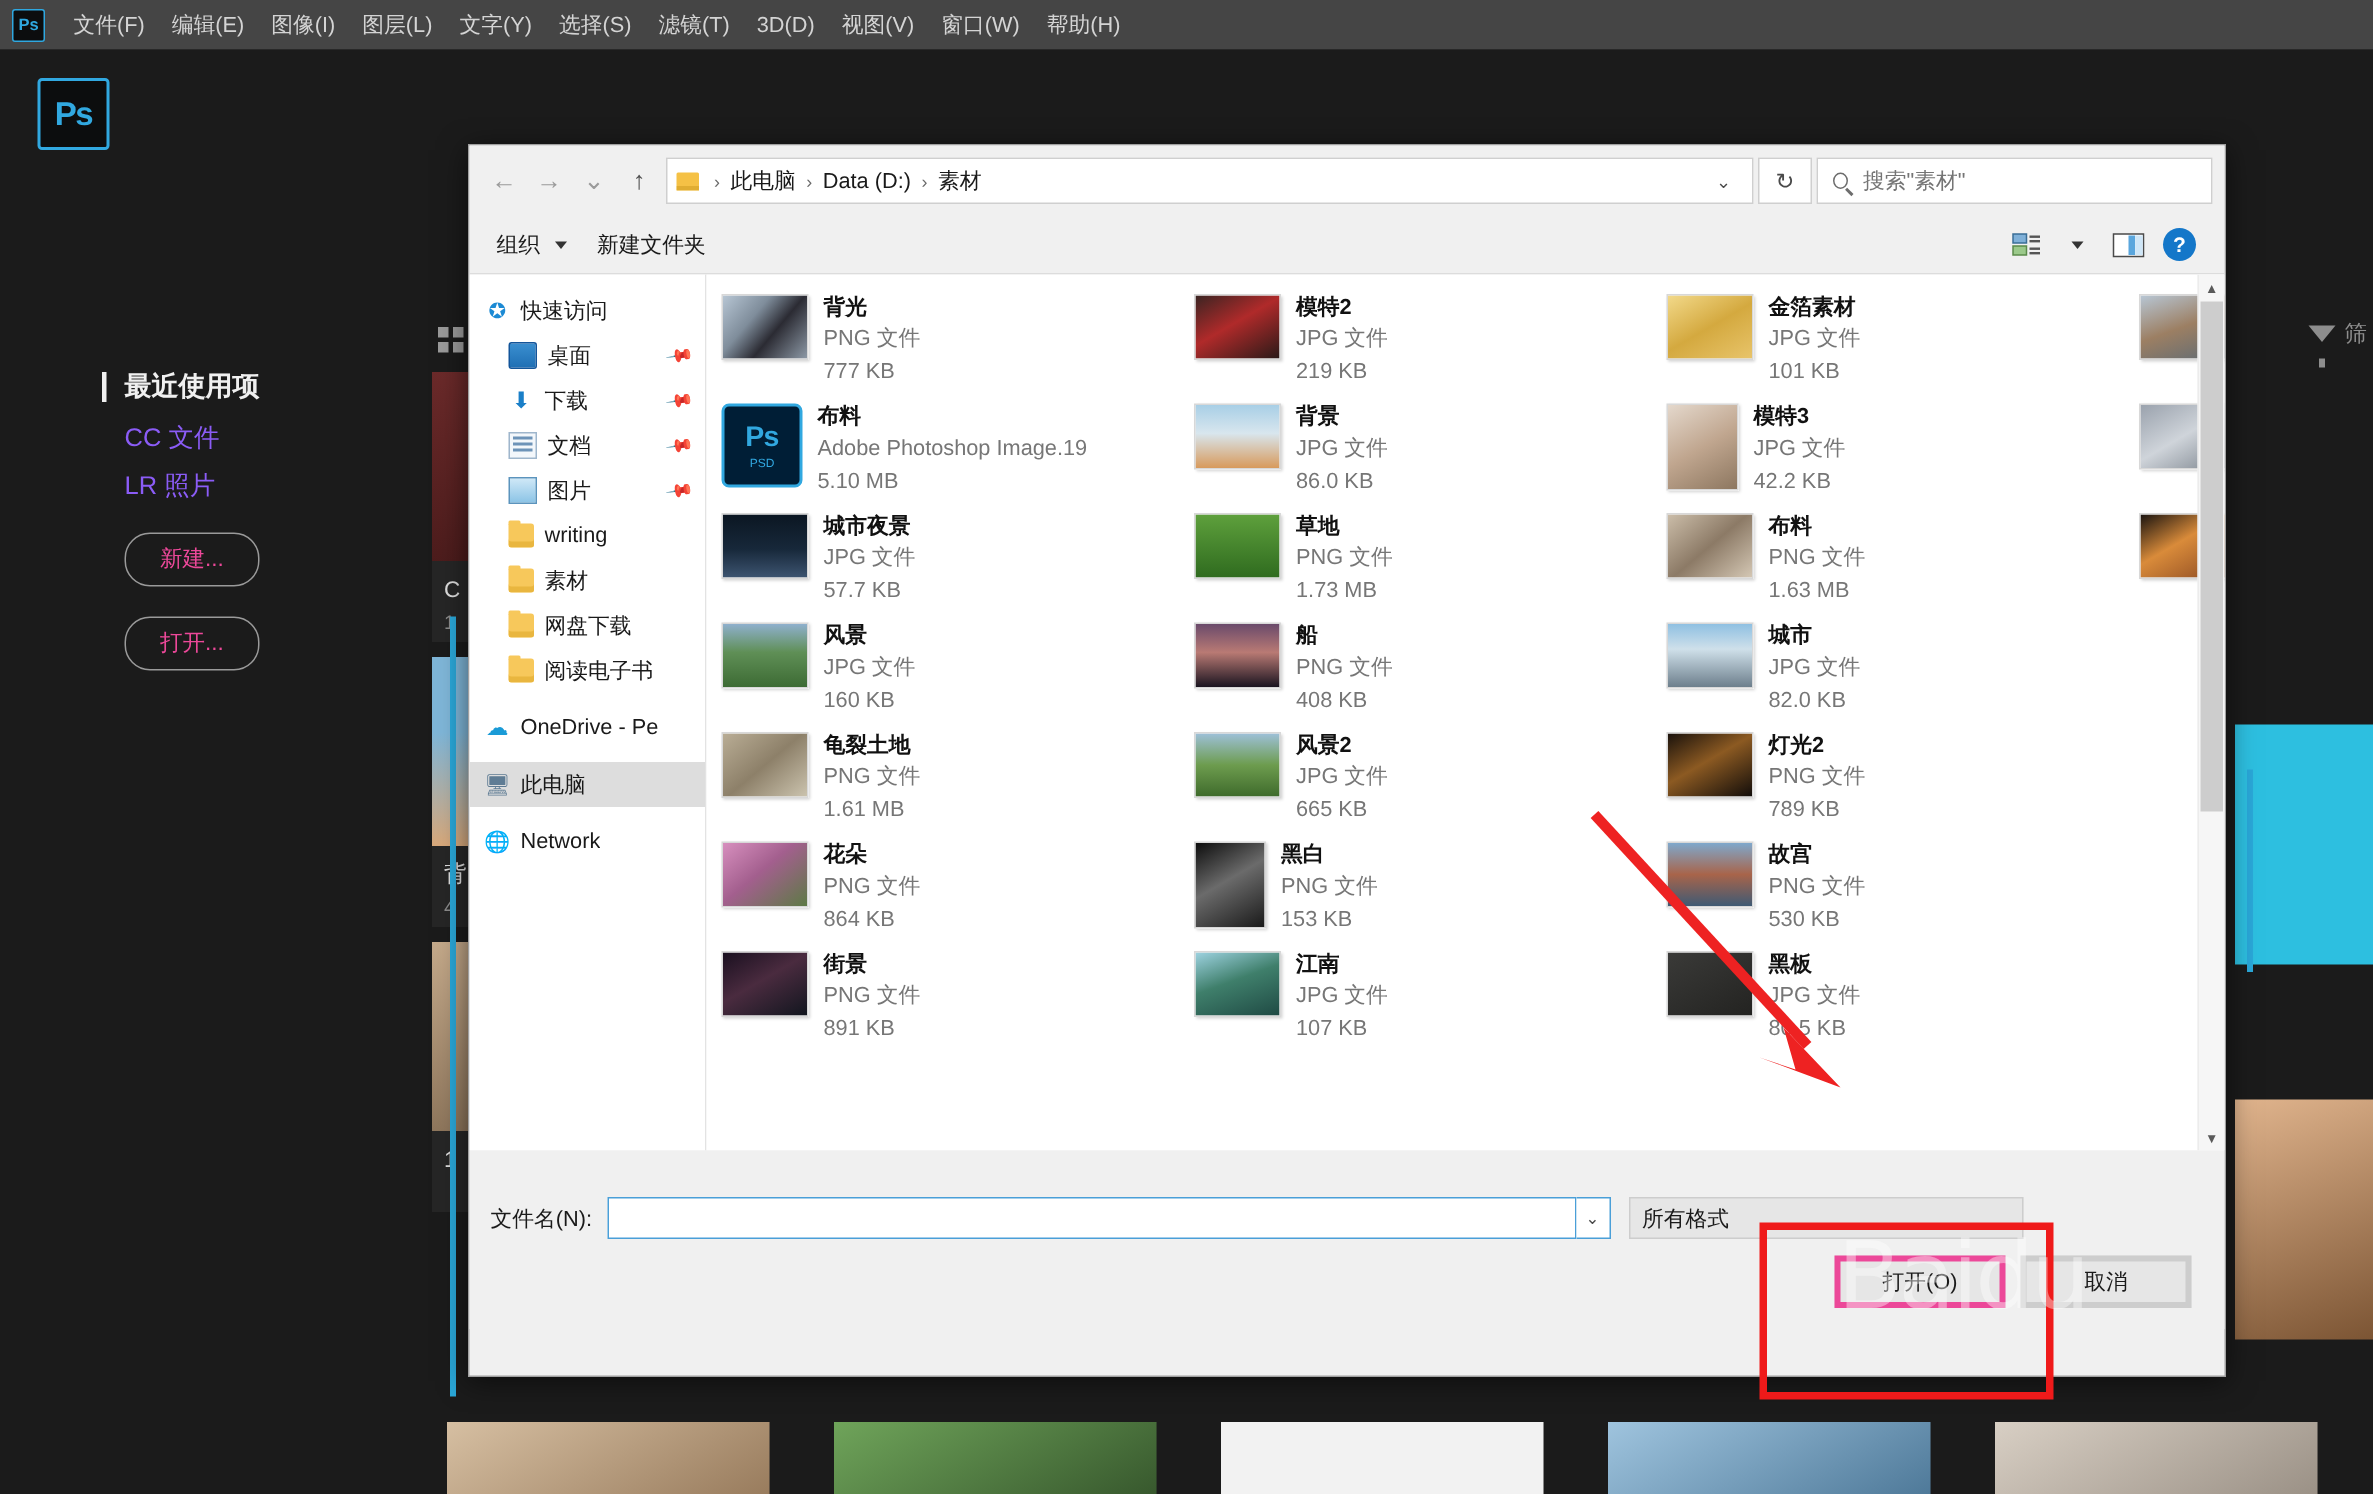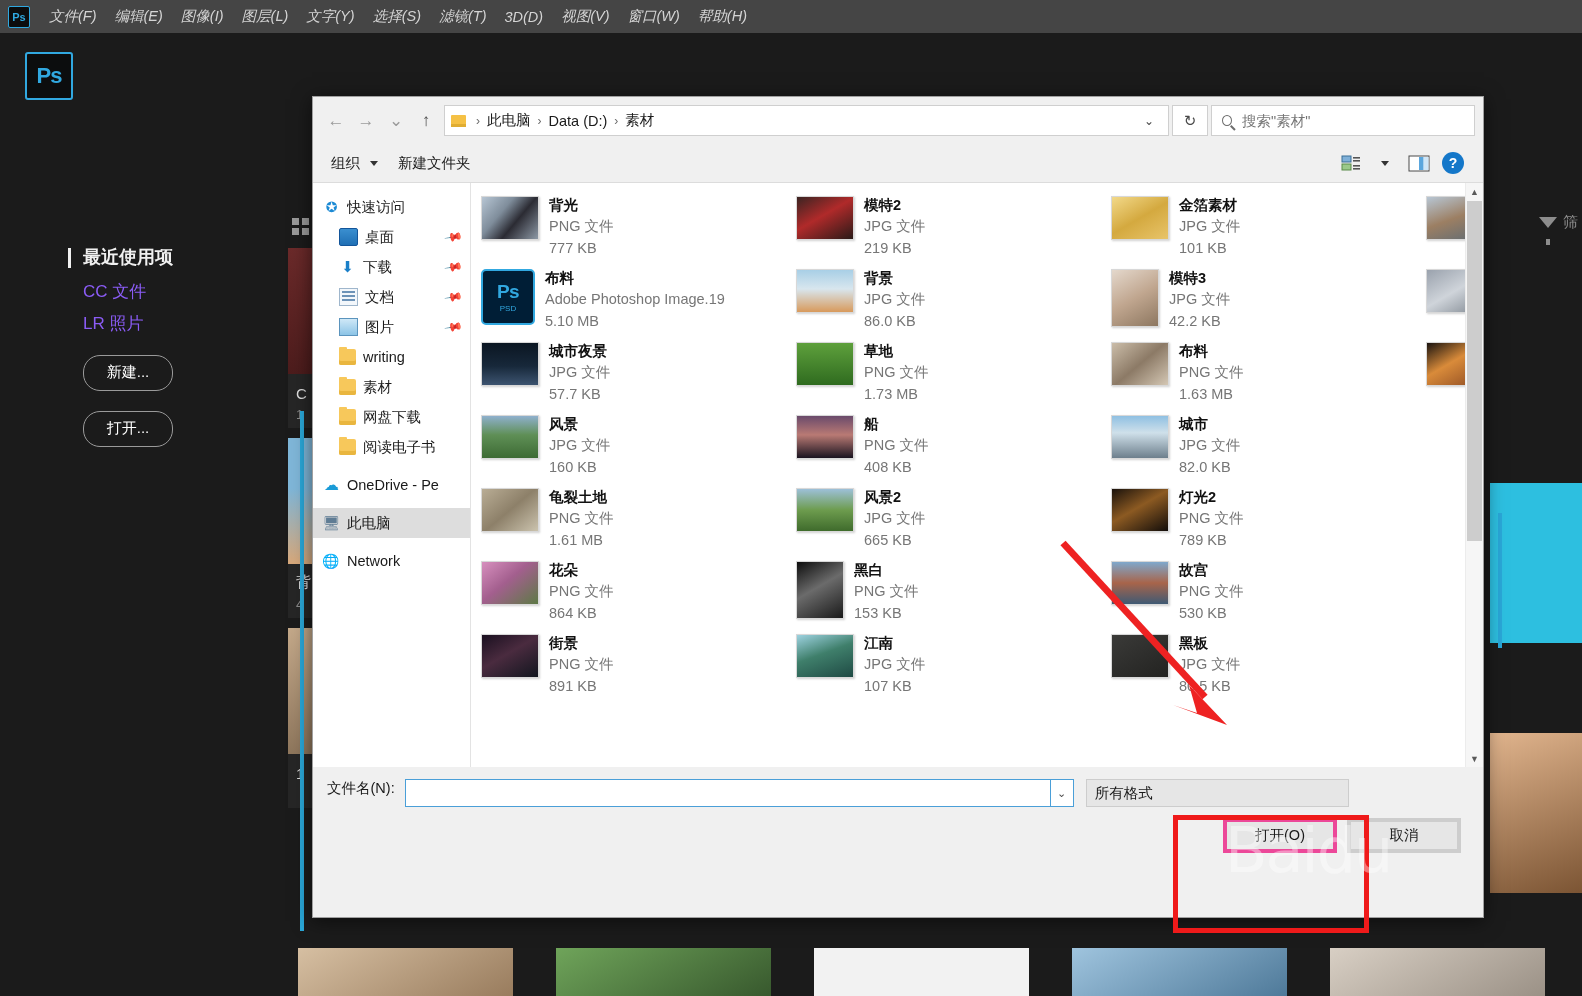--- a/index.html
+++ b/index.html
@@ -16,42 +16,42 @@
     background:#454545;display:flex;align-items:center;
     border-bottom:1px solid #2b2b2b;
   }
   .ps-logo-small{
     width:20px;height:20px;margin:0 10px 0 8px;
     background:#0c0d0e;border:1px solid #2fa8e0;border-radius:2px;
     color:#2fa8e0;font-size:11px;font-weight:bold;
     display:flex;align-items:center;justify-content:center;
   }
   .ps-menu-item{
-    color:#d4d4d4;font-size:14.5px;padding:4px 9px;white-space:nowrap;cursor:default;font-style:italic;
+    color:#d4d4d4;font-size:14.5px;padding:4px 9px;white-space:nowrap;cursor:default;
   }
 
   .ps-body{
     position:absolute;left:0;top:33px;width:1582px;height:963px;
     background:#1b1b1b;
   }
   .ps-bigicon{
     position:absolute;left:25px;top:19px;width:44px;height:44px;
     background:#0c0d0e;border:2px solid #31a8e0;border-radius:3px;
     color:#31a8e0;font-size:22px;font-weight:bold;
     display:flex;align-items:center;justify-content:center;letter-spacing:-1px;
   }
   .ps-left-nav{position:absolute;left:68px;top:215px;width:220px;}
   .ps-nav-title{
     color:#f0f0f0;font-size:18px;font-weight:bold;padding-left:12px;
     border-left:3px solid #f0f0f0;line-height:1.1;margin-bottom:12px;
   }
   .ps-nav-link{color:#8b5cf6;font-size:17px;padding-left:15px;margin-bottom:9px;cursor:default;}
   .ps-btn{
     width:88px;height:34px;border:1px solid #9a9a9a;border-radius:17px;
-    color:#ffffff;font-size:15px;display:flex;align-items:center;justify-content:center;
+    color:#ec4899;font-size:15px;display:flex;align-items:center;justify-content:center;
     margin-left:15px;margin-top:20px;background:transparent;cursor:pointer;
   }
   .ps-filter{
     position:absolute;right:4px;top:180px;display:flex;align-items:center;
     color:#8d8d8d;font-size:15px;
   }
   .ps-filter .funnel{
     width:0;height:0;border-left:9px solid transparent;border-right:9px solid transparent;
     border-top:11px solid #8d8d8d;margin-right:6px;position:relative;
   }
@@ -194,21 +194,21 @@
 
   .vscroll{
     position:absolute;right:0;top:0;width:17px;height:584px;background:#f6f6f6;
     border-left:1px solid #ececec;
   }
   .vsarrow{height:17px;display:flex;align-items:center;justify-content:center;
     color:#5a5a5a;font-size:9px;cursor:pointer;}
   .vsthumb{position:absolute;left:1px;top:18px;width:15px;height:340px;background:#cdcdcd;cursor:pointer;}
 
   .dlg-bottom{height:auto;background:#f0f0f0;position:relative;padding-top:12px;}
-  .fn-row{display:flex;align-items:flex-start;padding:0 14px;}
+  .fn-row{display:flex;align-items:center;padding:0 14px;margin-top:19px;}
   .fn-label{font-size:14.5px;color:#1a1a1a;margin-right:10px;}
   .fn-input{
     width:636px;height:26px;border:1px solid #4a9fd8;background:#fff;
     display:flex;align-items:center;padding:0 4px;
   }
   .fn-input input{border:0;outline:0;width:100%;font-size:14.5px;color:#111;
     background:transparent;font-family:"Liberation Sans",sans-serif;}
   .fn-caret{
     width:22px;height:26px;border:1px solid #4a9fd8;border-left:0;background:#fff;
     display:flex;align-items:center;justify-content:center;color:#4a4a4a;font-size:11px;cursor:pointer;

